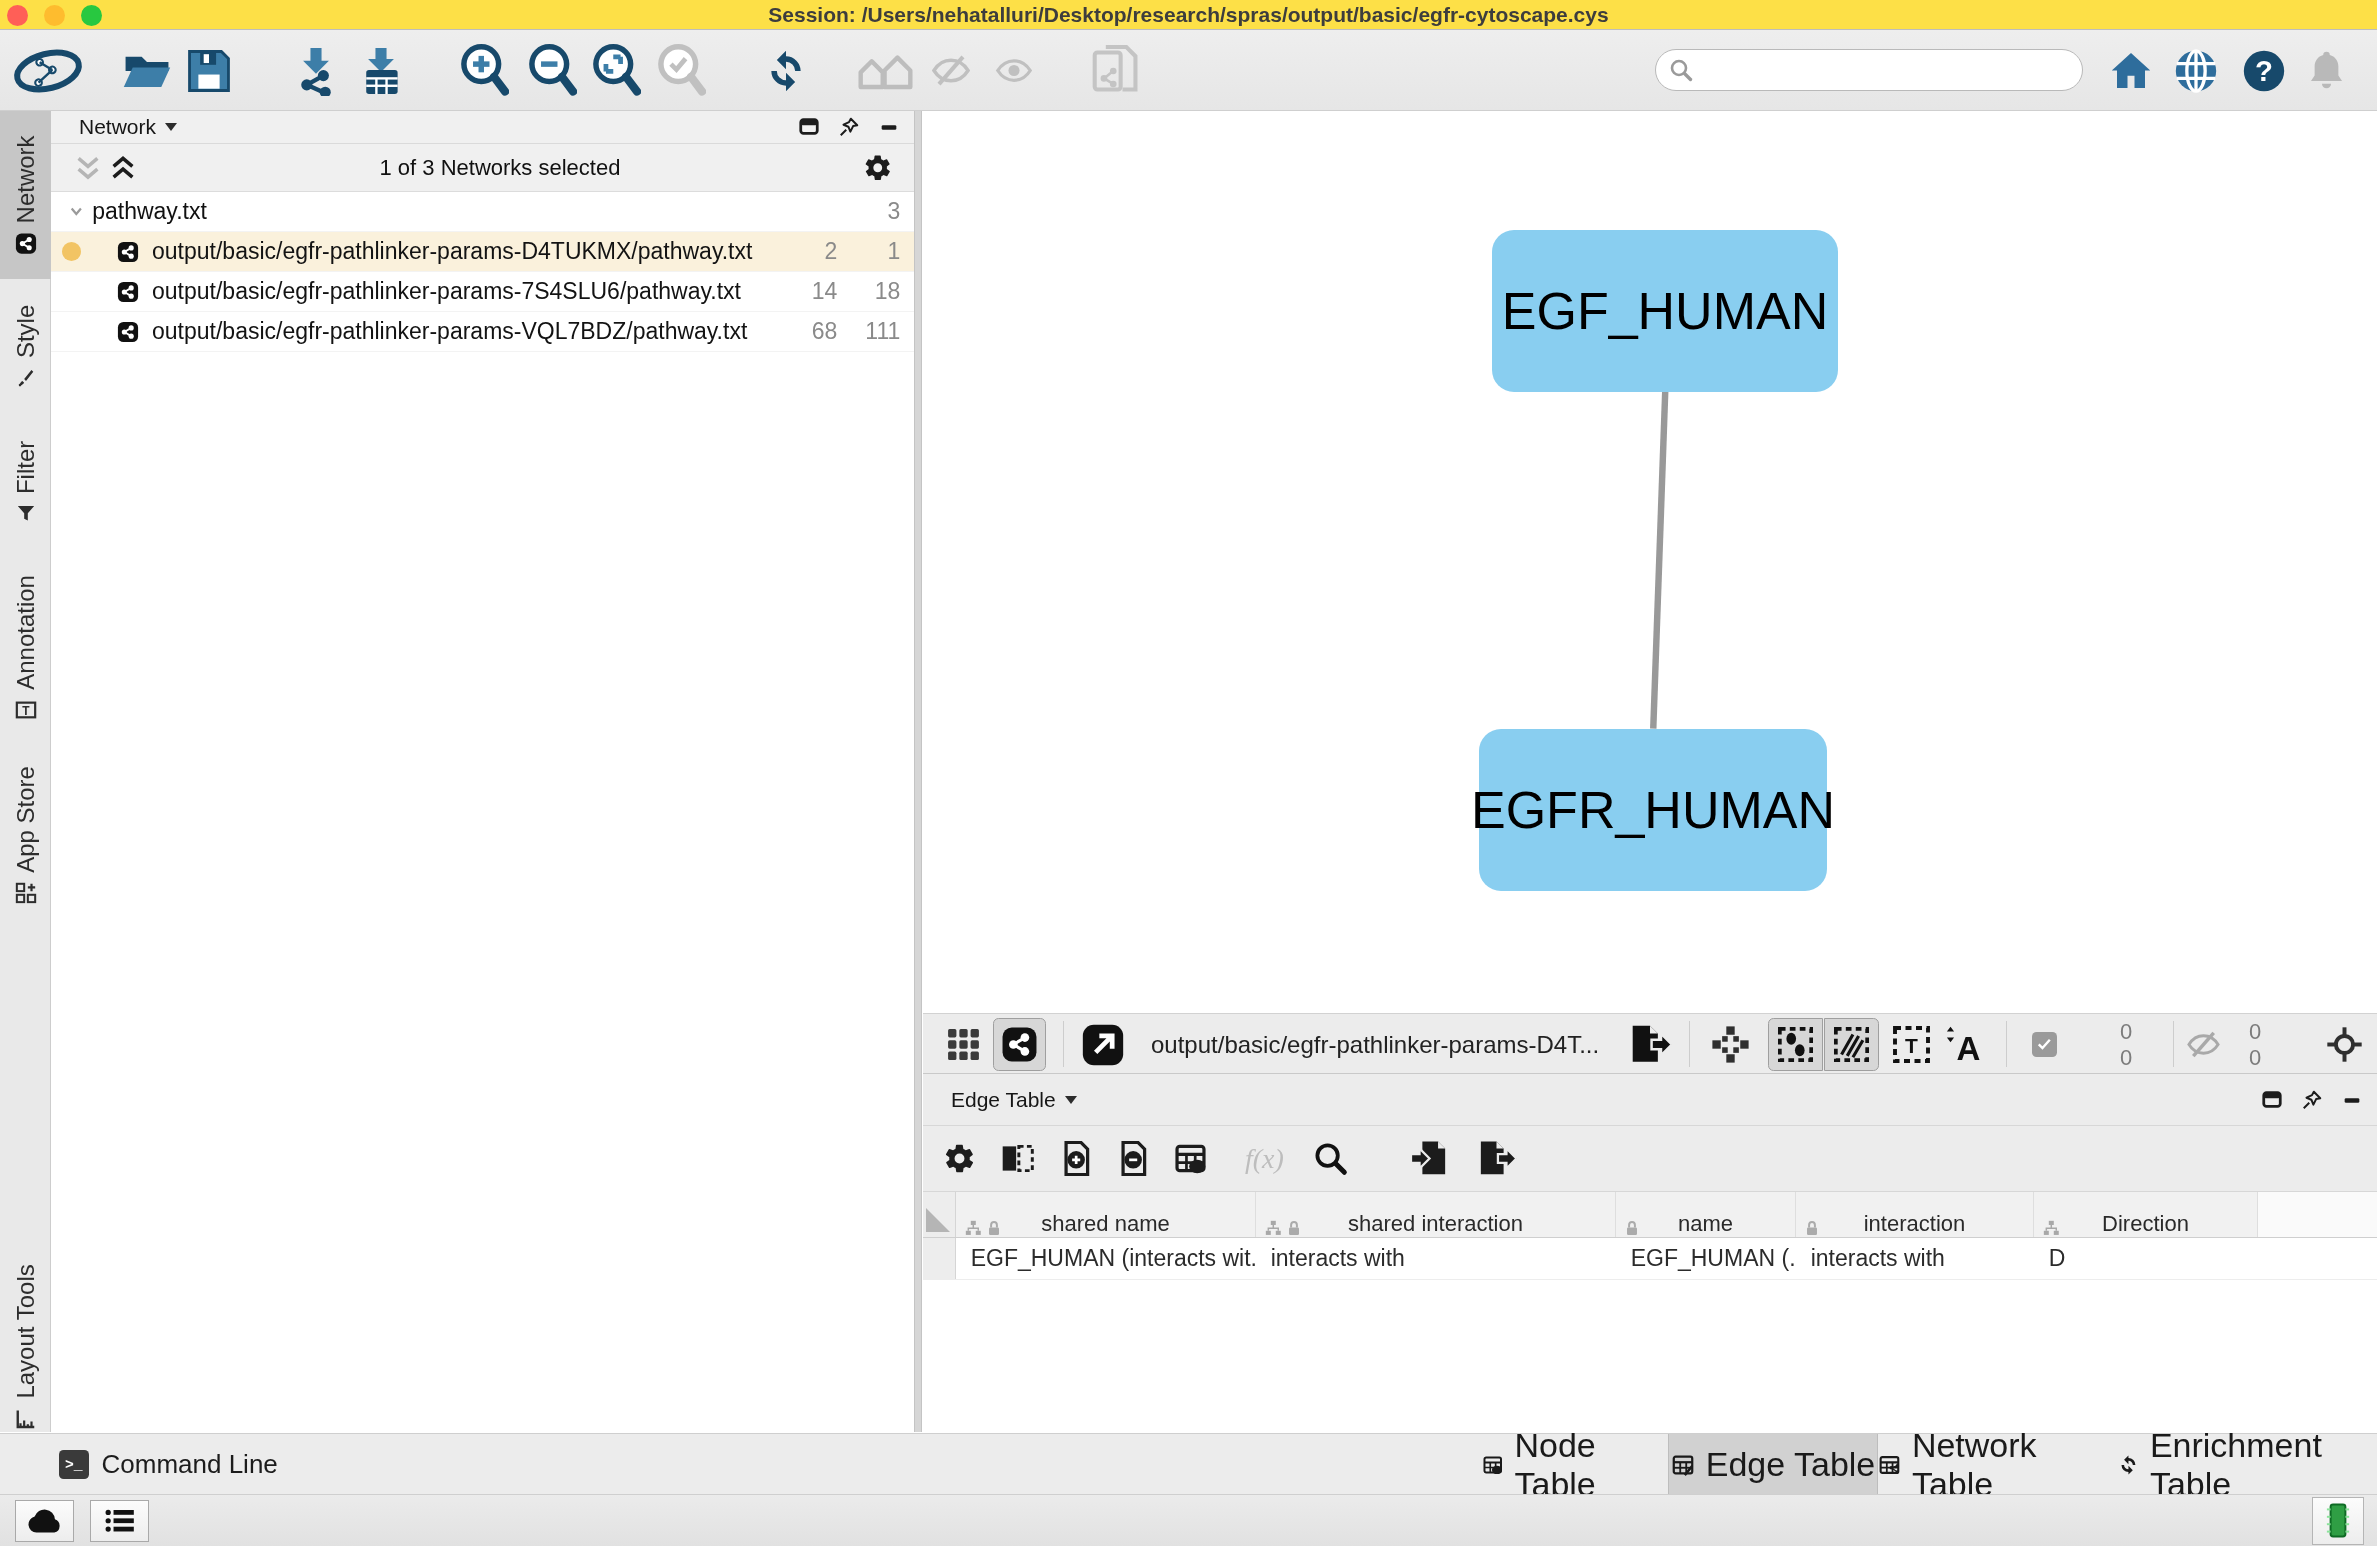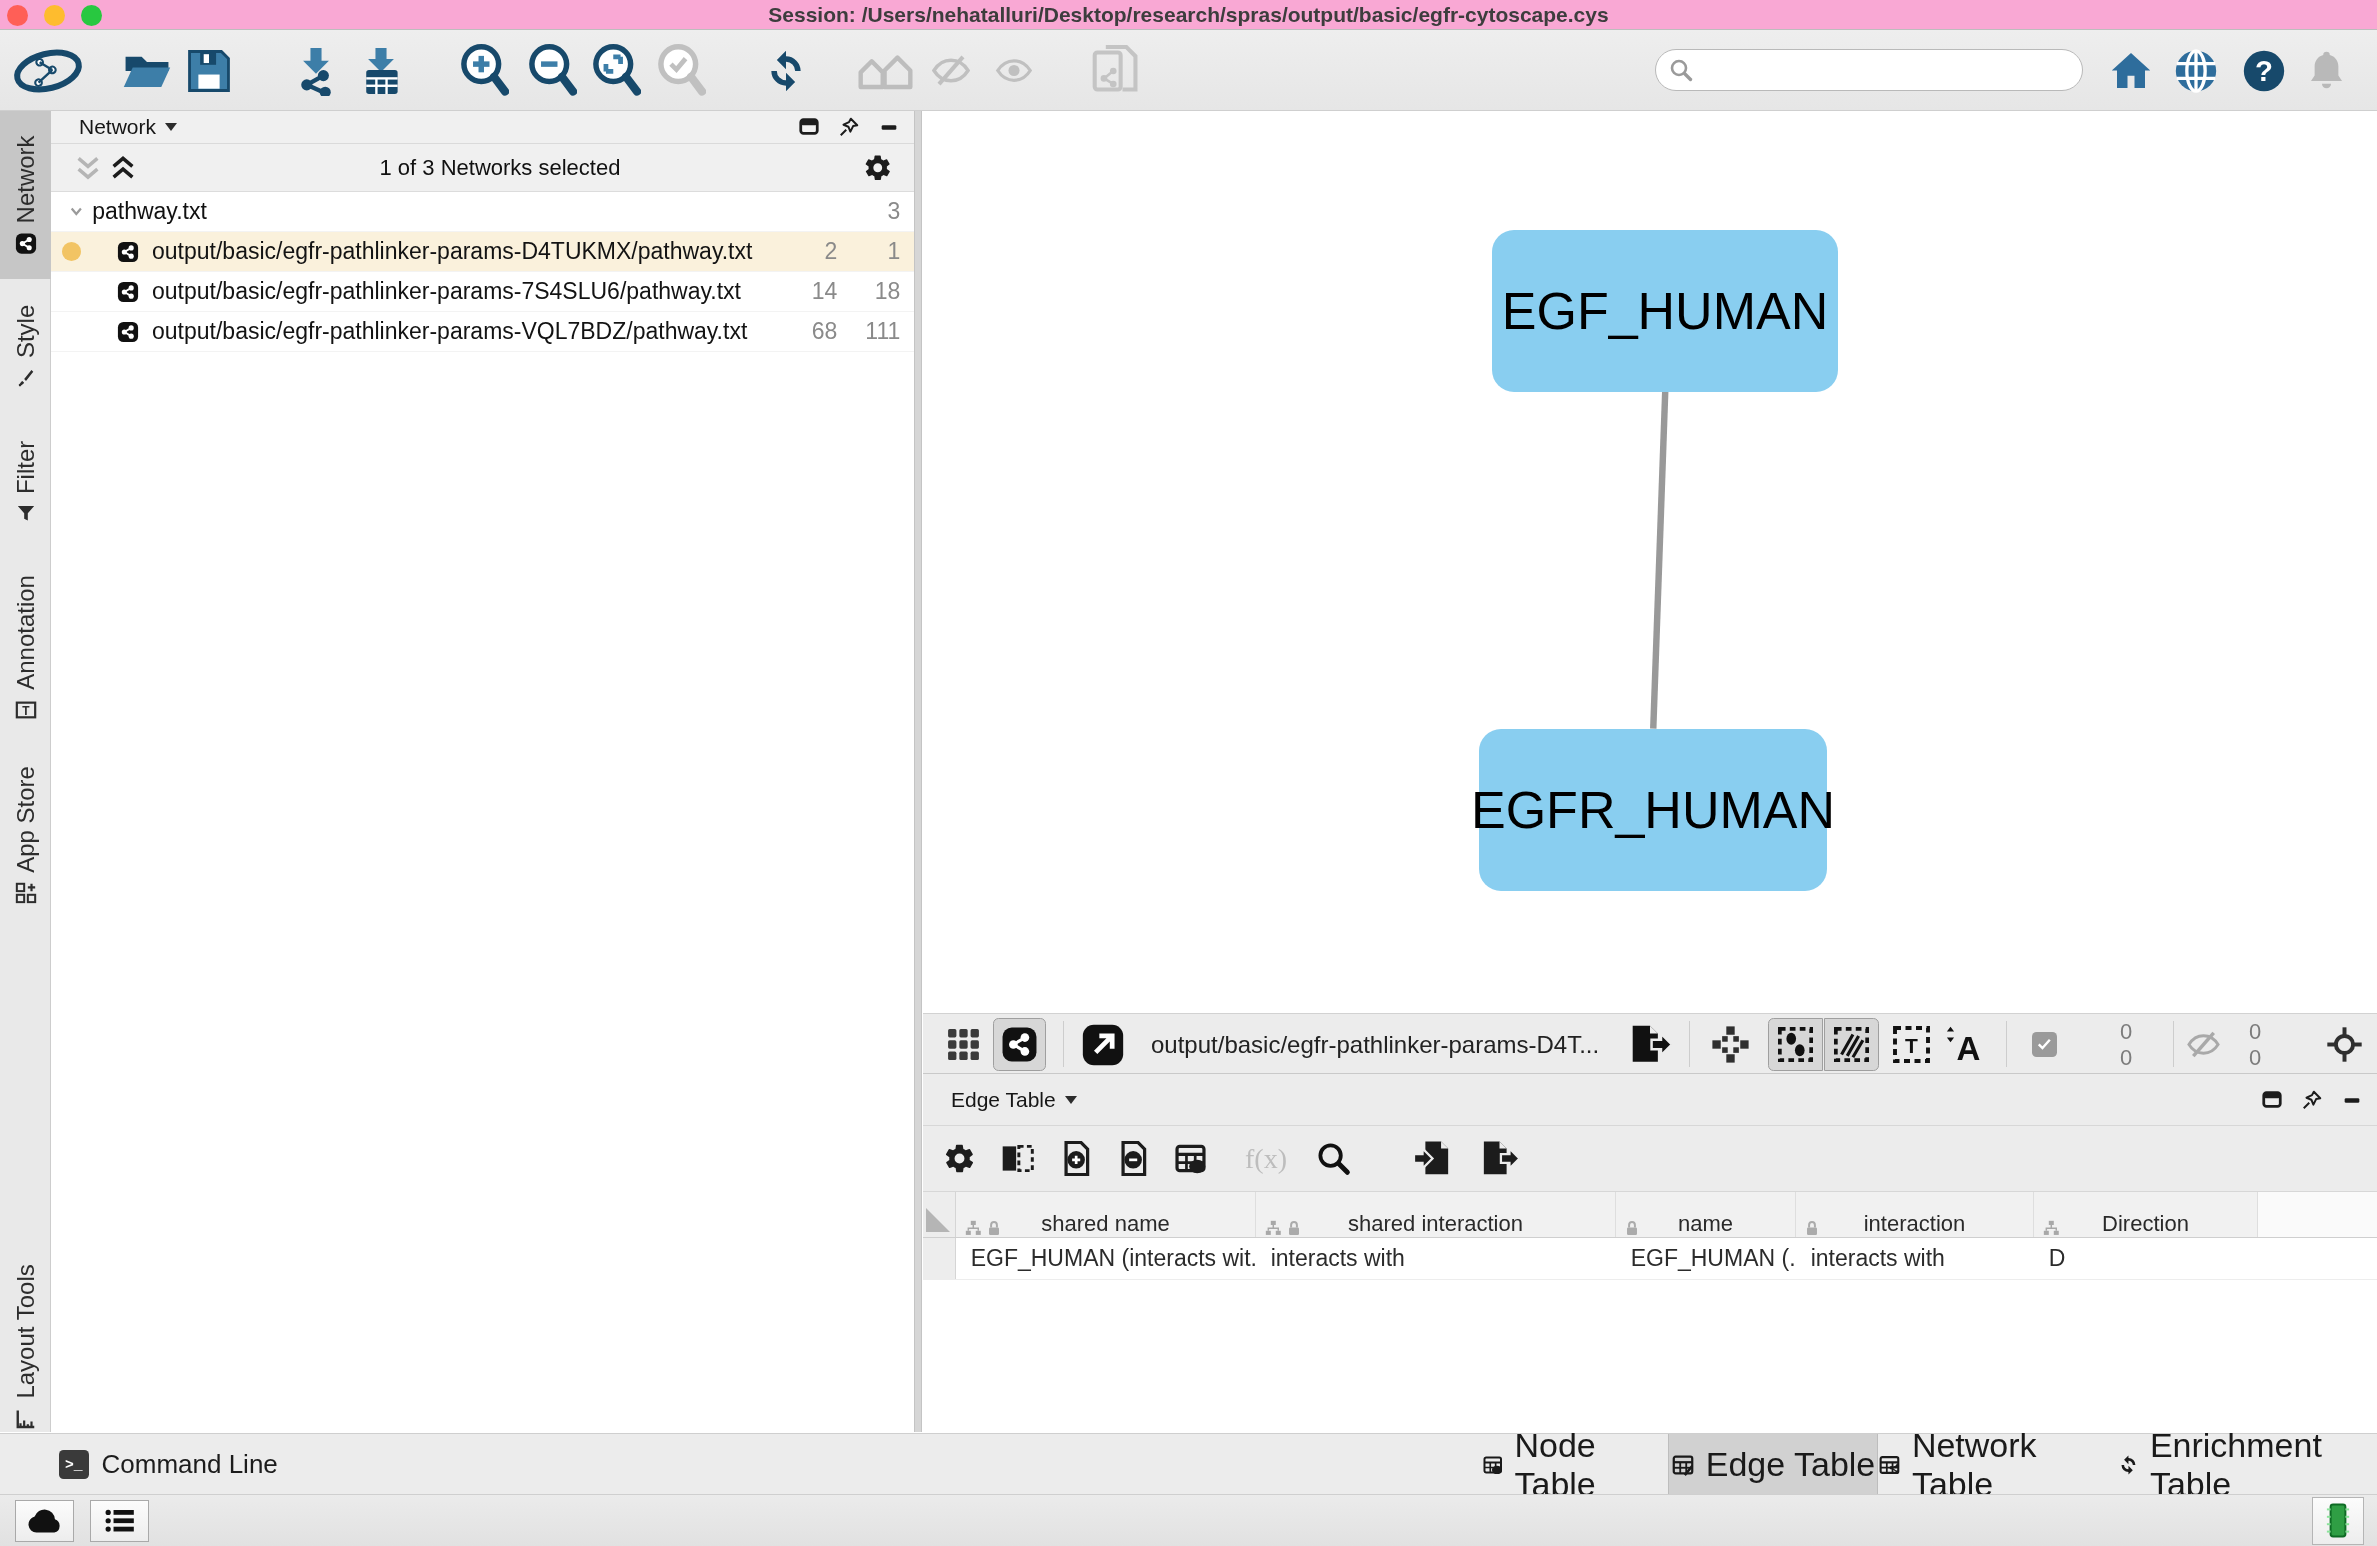--- a/index.html
+++ b/index.html
@@ -5,21 +5,21 @@
   * { box-sizing: border-box; margin: 0; padding: 0; }
   html,body { width:2377px; height:1547px; }
   body {
     font-family: "Liberation Sans", sans-serif;
     background:#fff; color:#1f1f1f; overflow:hidden; position:relative;
   }
   svg { display:block; }
 
   
   .titlebar { position:absolute; left:0; top:0; width:2377px; height:30px;
-    background:#f9a8d4; border-bottom:0.9px solid #bdbdbd;
+    background:#fde047; border-bottom:0.9px solid #bdbdbd;
     display:flex; align-items:center; justify-content:center; }
   .window-title { font-size:21px; font-weight:bold; color:#3d3d3d; }
   .traffic { position:absolute; left:7.4px; top:4.6px; display:flex; gap:15.7px; }
   .light { width:21px; height:21px; border-radius:50%; }
   .light.red { background:#ff5f57; } .light.yellow { background:#febc2e; } .light.green { background:#28c840; }
 
   
   .toolbar { position:absolute; left:0; top:30px; width:2377px; height:81px;
     background:linear-gradient(#eeeeee,#e6e6e6); border-bottom:0.9px solid #cfcfcf; }
   .tbi { position:absolute; top:15.7px; height:50px; display:flex; align-items:center; justify-content:center; }
@@ -87,21 +87,21 @@
   .vt-sep { position:absolute; top:7.4px; width:0.9px; height:46px; background:#cdcdcd; }
   .tbtn { border-radius:5.5px; display:flex; align-items:center; justify-content:center; }
   .tbtn.pressed { background:#d7d7d7; border:0.9px solid #9f9f9f; }
   .net-title { font-size:24px; color:#222; white-space:nowrap; }
   .stack0 { display:flex; flex-direction:column; align-items:flex-end; justify-content:center; height:61px; font-size:22px; color:#7c7c7c; line-height:26px; }
   .cb { width:25px; height:25px; background:#9a9a9a; border-radius:4.6px; display:flex; align-items:center; justify-content:center; }
 
   
   .edge-panel { position:absolute; left:923px; top:1074px; width:1455px; height:359px; background:#fff; }
   .tt-bar { height:66px; display:flex; align-items:center; gap:24px; padding-left:20px; background:#ececec; border-bottom:0.9px solid #d7d7d7; }
-  .fx { font-family:"Liberation Serif", serif; font-size:28px; color:#bdbdbd; }
+  .fx { font-family:"Liberation Serif", serif; font-style:italic; font-size:28px; color:#bdbdbd; }
   .thead { height:46px; display:flex; background:#f1f1f1; border-bottom:0.9px solid #cfcfcf; }
   .th { position:relative; display:flex; align-items:flex-end; justify-content:center;
     font-size:22px; color:#2a2a2a; border-right:0.9px solid #dedede; background:#f1f1f1; }
   .th .hicons { position:absolute; left:9.2px; display:flex; gap:5.5px; align-items:center; }
   .th-gutter { width:33px; background:#ededed; border-right:0.9px solid #d5d5d5; position:relative; }
   .gutter-tri { position:absolute; left:2.8px; bottom:5.5px; width:0; height:0;
     border-bottom:24px solid #b5b5b5; border-right:24px solid transparent; }
   .trow { height:42px; display:flex; border-bottom:0.9px solid #ededed; }
   .td { font-size:23px; color:#2b2b2b; display:flex; align-items:center; padding-left:14.7px; white-space:nowrap; overflow:hidden; }
   .td-gutter { width:33px; background:#ededed; border-right:0.9px solid #d5d5d5; }

